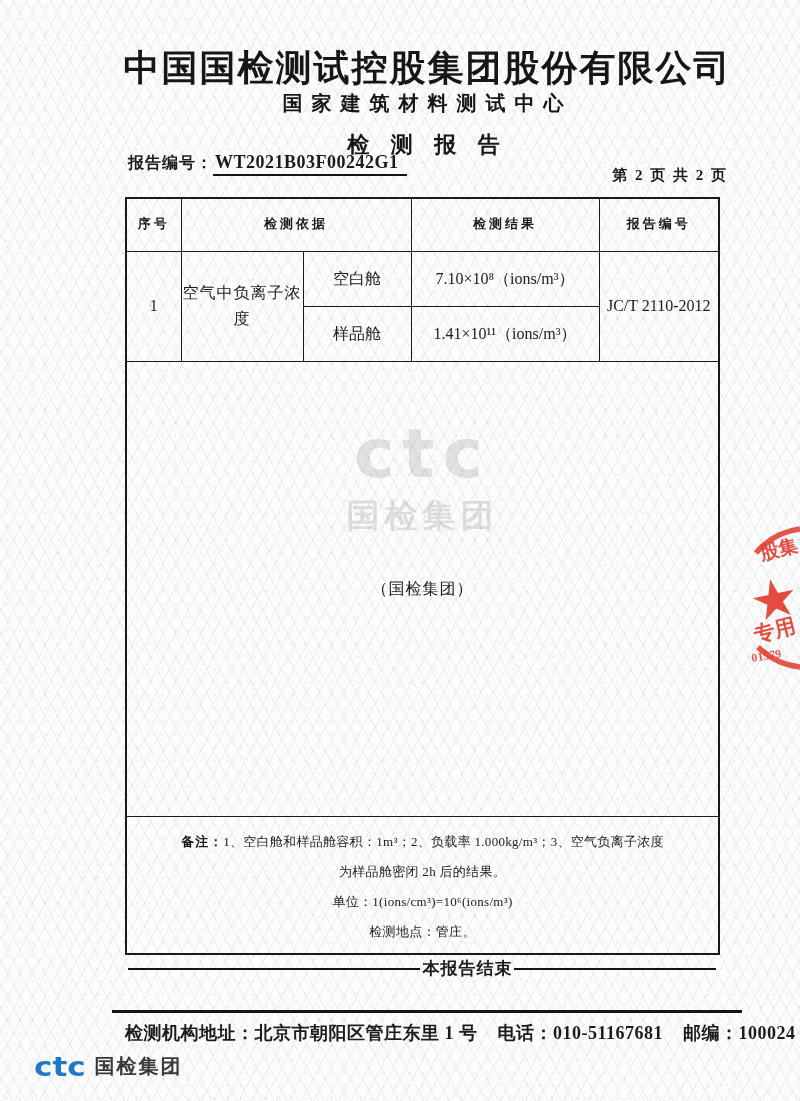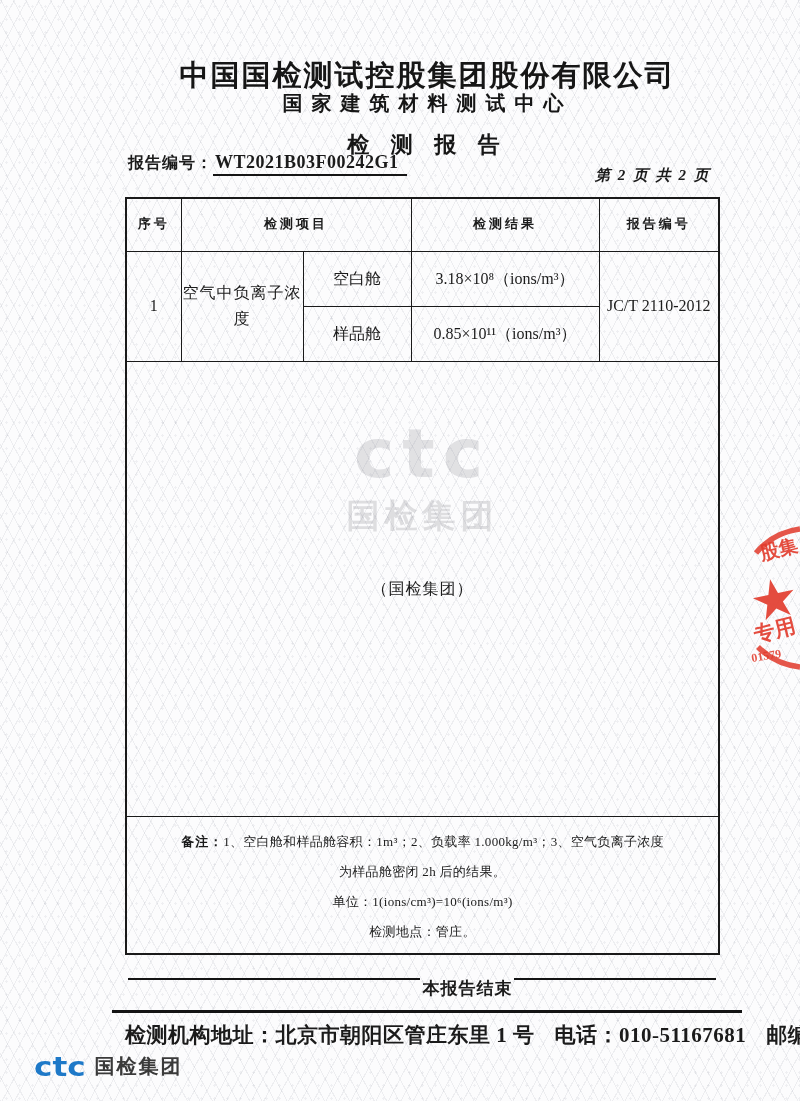--- a/index.html
+++ b/index.html
@@ -15,33 +15,33 @@
     background-image:
       radial-gradient(circle, rgba(130,135,150,0.10) 1.1px, transparent 1.4px),
       repeating-linear-gradient(62deg,  rgba(130,135,150,0.12) 0 1px, transparent 1px 11px),
       repeating-linear-gradient(-62deg, rgba(130,135,150,0.12) 0 1px, transparent 1px 11px);
     background-size: 13px 13px, auto, auto;
   }
   .abs{ position:absolute; }
 
   
   .hdr{ left:55px; width:745px; text-align:center; font-weight:bold; color:#161616; }
-  .company{ top:56px;  font-size:29px; letter-spacing:2px; }
+  .company{ top:44px;  font-size:36px; letter-spacing:2px; }
   .center-name{ top:90px; font-size:20px; letter-spacing:9px; }
   .report-title{ top:130px; font-size:22px; letter-spacing:8px; }
 
   
   .report-no{ top:152px; left:128px; font-size:16px; font-weight:bold; }
   .rn-label{ letter-spacing:1px; }
   .rn-value{
     display:inline-block; font-size:18px; letter-spacing:0.5px;
     border-bottom:2px solid #151515; padding:0 8px 1px 2px;
   }
-  .page-info{ top:166px; left:595px; width:133px; text-align:left;
-    font-size:15px; font-weight:bold; letter-spacing:2px;font-style:italic; }
+  .page-info{ top:166px; left:595px; width:133px; text-align:right;
+    font-size:15px; font-weight:bold; letter-spacing:2px; }
 
   
   table.rpt{
     position:absolute; top:197px; left:125px; width:593px;
     border-collapse:collapse; table-layout:fixed;
     border:2.5px solid #1a1a1a;
   }
   table.rpt td{
     border:1.5px solid #1a1a1a; text-align:center; vertical-align:middle;
     font-size:16px; line-height:1.6;
@@ -68,26 +68,26 @@
   }
   .wm-name{
     font-size:33px; font-weight:bold; letter-spacing:5px;
     color:rgba(145,145,150,0.28); margin-top:2px;
   }
 
   
   .end-row{ top:957px; left:128px; width:588px; display:flex; align-items:center; }
   .eline{ height:0; border-top:2px solid #141414; }
   .eline.l{ flex:1.45; } .eline.r{ flex:1; }
-  .etext{ font-size:17px; font-weight:bold; letter-spacing:1px; padding:0 2px;margin-top:20px; }
+  .etext{ font-size:17px; font-weight:bold; letter-spacing:1px; padding:0 2px; }
 
   
   .foot-line{ top:1010px; left:112px; width:630px; height:3px; background:#141414; }
   .foot{ top:1021px; left:125px; width:640px; display:flex; gap:20px;
-    font-size:21px; font-weight:bold; white-space:nowrap; letter-spacing:0.5px; }
+    font-size:18px; font-weight:bold; white-space:nowrap; letter-spacing:0.5px; }
 
   
   .brand{ top:1051px; left:34px; display:flex; align-items:center; gap:9px; }
   .brand-mark{
     font-family:"DejaVu Sans","Liberation Sans",sans-serif;
     font-size:31px; font-weight:bold; color:#1e79c8; line-height:1;
     letter-spacing:0px; transform:scaleY(0.88);
   }
   .brand-name{
     font-family:"DejaVu Sans","Liberation Sans",sans-serif;
@@ -116,34 +116,34 @@
     <colgroup>
       <col style="width:55px">
         <col style="width:122px">
         <col style="width:108px">
       <col style="width:188px">
         <col style="width:120px">
     </colgroup>
     <tbody>
         <tr class="thead" style="height:53px">
       <td>序号</td>
-      <td colspan="2">检测项目</td>
+      <td colspan="2">检测依据</td>
       <td>检测结果</td>
       <td>报告编号</td>
     </tr>
     <tr style="height:55px">
       <td rowspan="2">1</td>
       <td rowspan="2" class="item-cell">空气中负离子浓度</td>
       <td>空白舱</td>
-      <td>3.18×10⁸（ions/m³）</td>
+      <td>7.10×10⁸（ions/m³）</td>
       <td rowspan="2">JC/T 2110-2012</td>
     </tr>
     <tr style="height:55px">
       <td>样品舱</td>
-      <td>0.85×10¹¹（ions/m³）</td>
+      <td>1.41×10¹¹（ions/m³）</td>
     </tr>
     <tr style="height:455px">
       <td colspan="5" class="blank-cell">
         <span>（国检集团）</span>
         <div class="wm">
           <div class="wm-logo">ctc</div>
           <div class="wm-name">国检集团</div>
         </div>
       </td>
     </tr>

